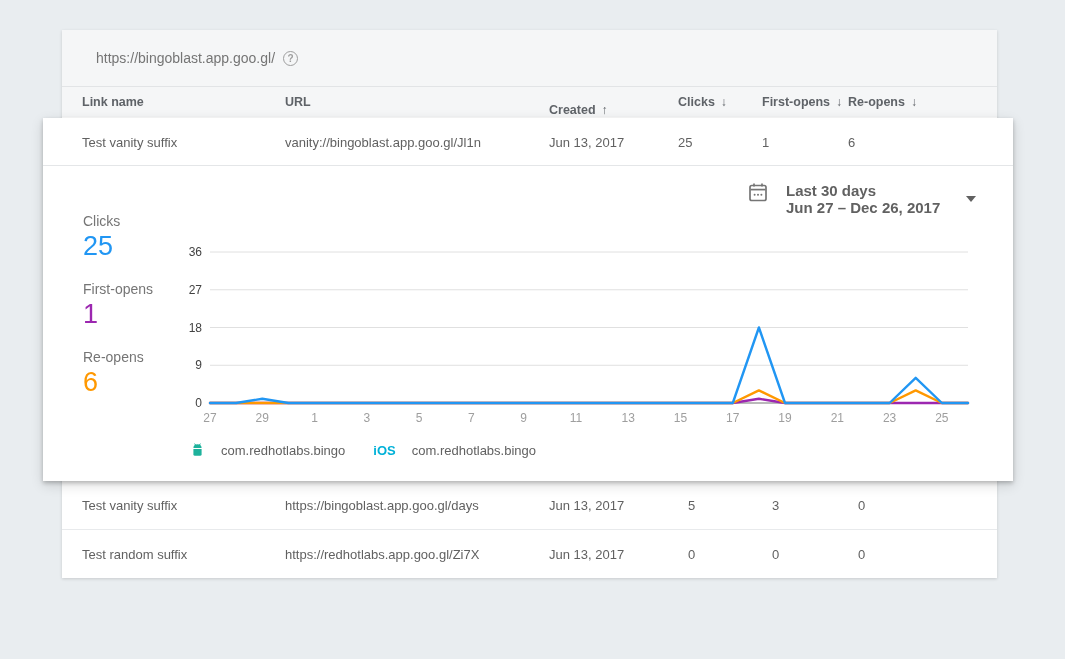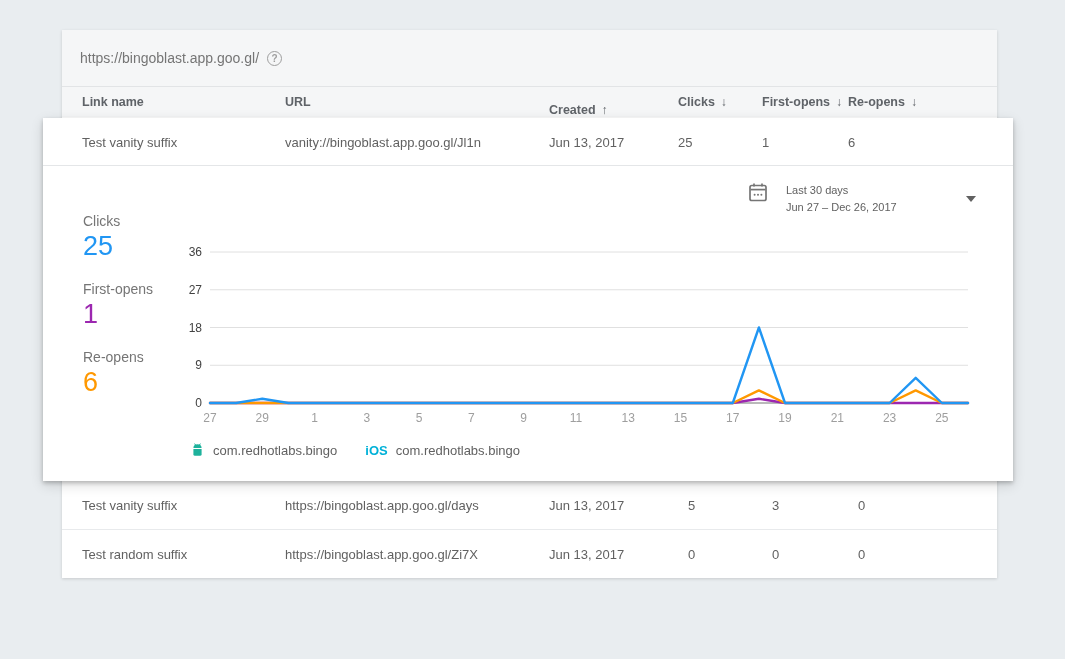--- a/index.html
+++ b/index.html
@@ -3,21 +3,21 @@
 <meta charset="utf-8">
 <style>
   * { margin:0; padding:0; box-sizing:border-box; }
   html,body { width:1065px; height:659px; }
   body { font-family:"Liberation Sans", sans-serif; background:#e9edf0; position:relative; overflow:hidden; }
 
   
   .table-card { position:absolute; left:62px; top:30px; width:935px; background:#fff;
                 box-shadow:0 1px 3px rgba(0,0,0,.15); }
   .url-header { height:57px; background:#f5f6f7; border-bottom:1px solid #e2e4e6;
-                display:flex; align-items:center; padding-left:18px; }
+                display:flex; align-items:center; padding-left:34px; }
   .url-header .domain { font-size:14px; color:#757575; }
   .help { display:inline-flex; align-items:center; justify-content:center;
           width:15px; height:15px; border:1.5px solid #9e9e9e; border-radius:50%;
           color:#9e9e9e; font-size:10px; font-weight:bold; margin-left:8px; cursor:pointer; }
   .cols { height:30px; background:#f5f6f7; position:relative;text-decoration:underline; }
   .col { position:absolute; top:0; height:30px; display:flex; align-items:center;
          font-size:12.5px; font-weight:bold; color:#5f6368; cursor:pointer; }
   .arrow { font-size:12px; font-weight:normal; margin-left:6px; color:#5f6368; }
   .c-link { left:20px; } .c-url { left:223px; } .c-created { left:487px;align-items:flex-end; }
   .c-clicks { left:616px; } .c-first { left:700px; } .c-re { left:786px; }
@@ -31,36 +31,36 @@
   .detail-card { position:absolute; left:43px; top:118px; width:970px; height:363px;
                  background:#fff; z-index:5;
                  box-shadow:0 2px 4px rgba(0,0,0,.22), 0 4px 12px rgba(0,0,0,.14); }
   .drow { height:48px; position:relative; border-bottom:1px solid #e4e6e8; cursor:pointer; }
   .drow .cell { position:absolute; top:0; height:48px; display:flex; align-items:center;
                 font-size:13px; color:#616161; }
   .d-link { left:39px; } .d-url { left:242px; } .d-created { left:506px; }
   .d-clicks { left:635px; } .d-first { left:719px; } .d-re { left:805px; }
 
   .datepicker { position:absolute; left:705px; top:64px; display:flex; align-items:flex-start; cursor:pointer; }
-  .dp-text { margin-left:18px; font-size:11px; color:#616161; line-height:17px; }
+  .dp-text { margin-left:18px; font-size:15px; color:#616161; line-height:17px;font-weight:bold; }
   .caret { position:absolute; left:218px; top:14px; width:0; height:0;
            border-left:5px solid transparent; border-right:5px solid transparent;
            border-top:6px solid #616161; }
 
   .metric-label { position:absolute; left:40px; font-size:14px; color:#757575; }
   .metric-value { position:absolute; left:40px; font-size:27px; }
   .m-l0 { top:95px; }  .m-v0 { top:113px; }
   .m-l1 { top:163px; } .m-v1 { top:181px; }
   .m-l2 { top:231px; } .m-v2 { top:249px; }
 
   #chart-svg { position:absolute; left:145px; top:112px; }
   #chart-svg text { font-family:"Liberation Sans", sans-serif; }
 
   .legend { position:absolute; left:147px; top:324px; display:flex; align-items:center; }
-  .legend-item { display:flex; align-items:center; margin-right:28px; }
+  .legend-item { display:flex; align-items:center; margin-right:28px;gap:8px; }
   .legend-item .lbl { font-size:13px; color:#616161; margin-left:8px; }
   .ios-glyph { color:#00b1d8; font-weight:bold; font-size:13px; letter-spacing:0; }
 </style>
 </head>
 <body>
 
 <div class="table-card">
   <div class="url-header">
     <span class="domain">https://bingoblast.app.goo.gl/</span>
     <span class="help">?</span>
@@ -93,21 +93,21 @@
   <div class="trow">
     <div class="cell c-link">Test vanity suffix</div>
     <div class="cell c-url">https://bingoblast.app.goo.gl/days</div>
     <div class="cell c-created">Jun 13, 2017</div>
     <div class="cell v c-clicks">5</div>
     <div class="cell v c-first">3</div>
     <div class="cell v c-re">0</div>
   </div>
   <div class="trow">
     <div class="cell c-link">Test random suffix</div>
-    <div class="cell c-url">https://bingoblast.app.goo.gl/Zi7X</div>
+    <div class="cell c-url">https://redhotlabs.app.goo.gl/Zi7X</div>
     <div class="cell c-created">Jun 13, 2017</div>
     <div class="cell v c-clicks">0</div>
     <div class="cell v c-first">0</div>
     <div class="cell v c-re">0</div>
   </div>
 </div>
 
 <div class="detail-card">
   <div class="drow">
     <div class="cell d-link">Test vanity suffix</div>

